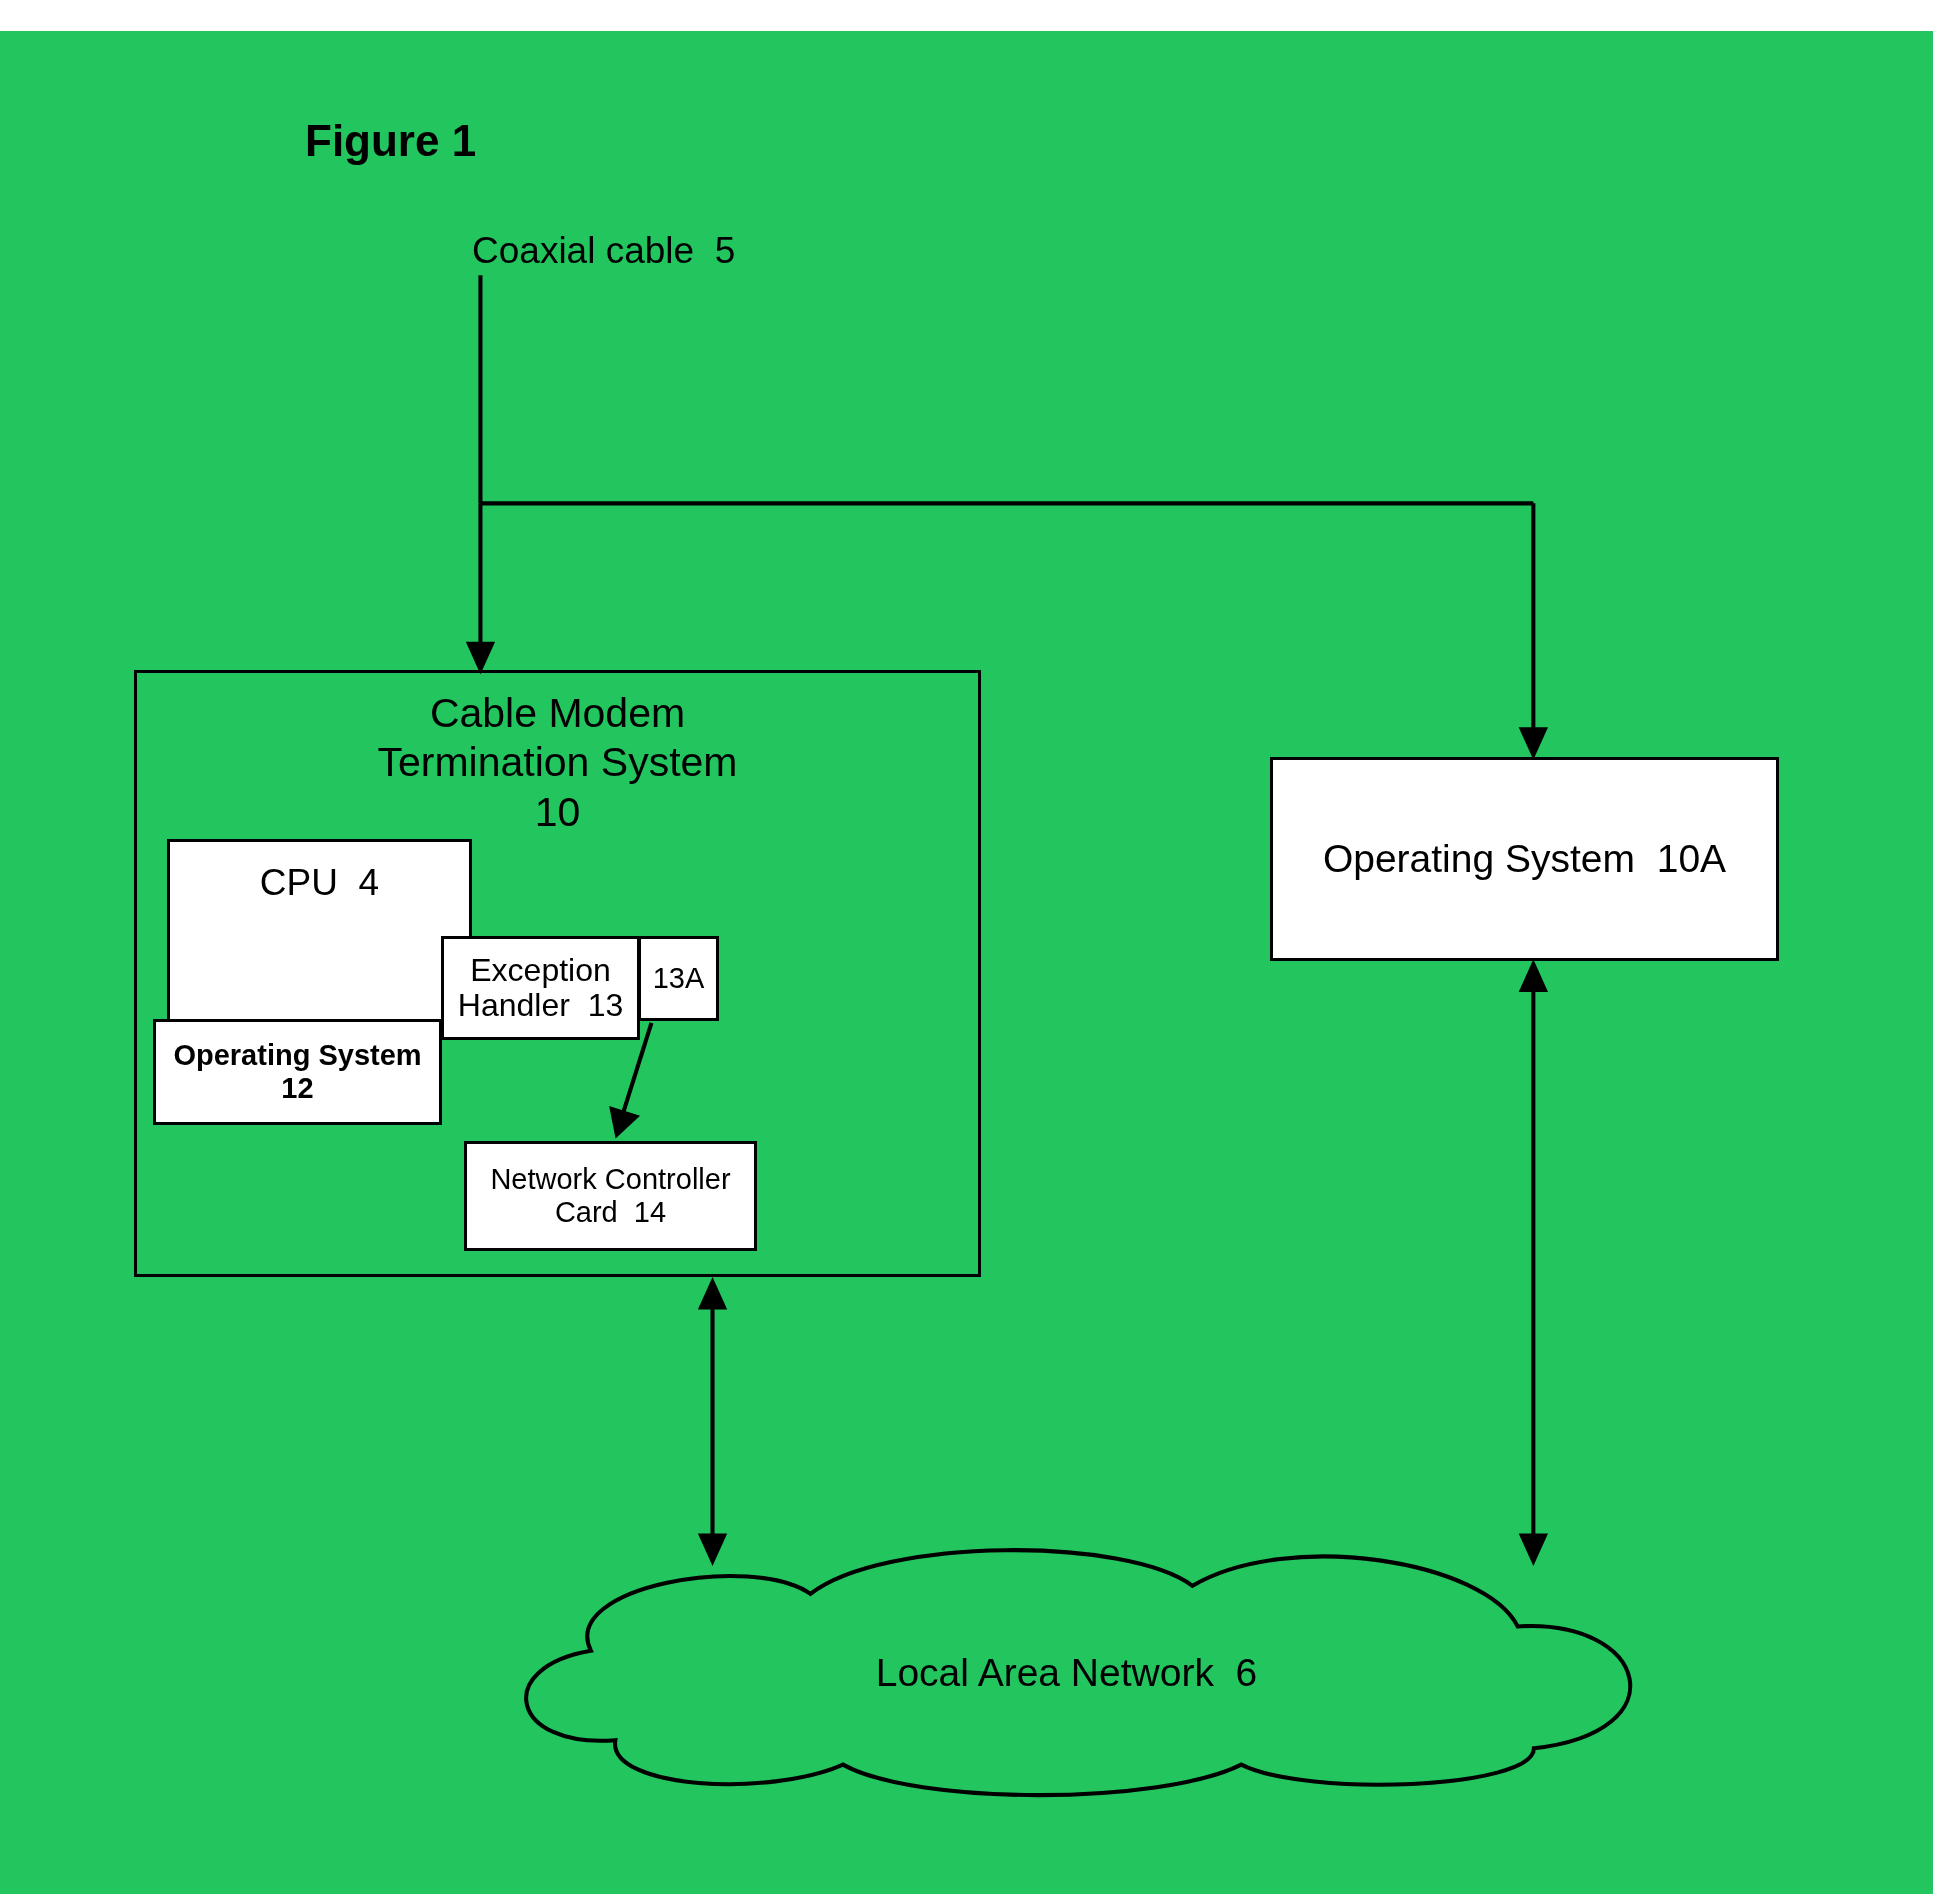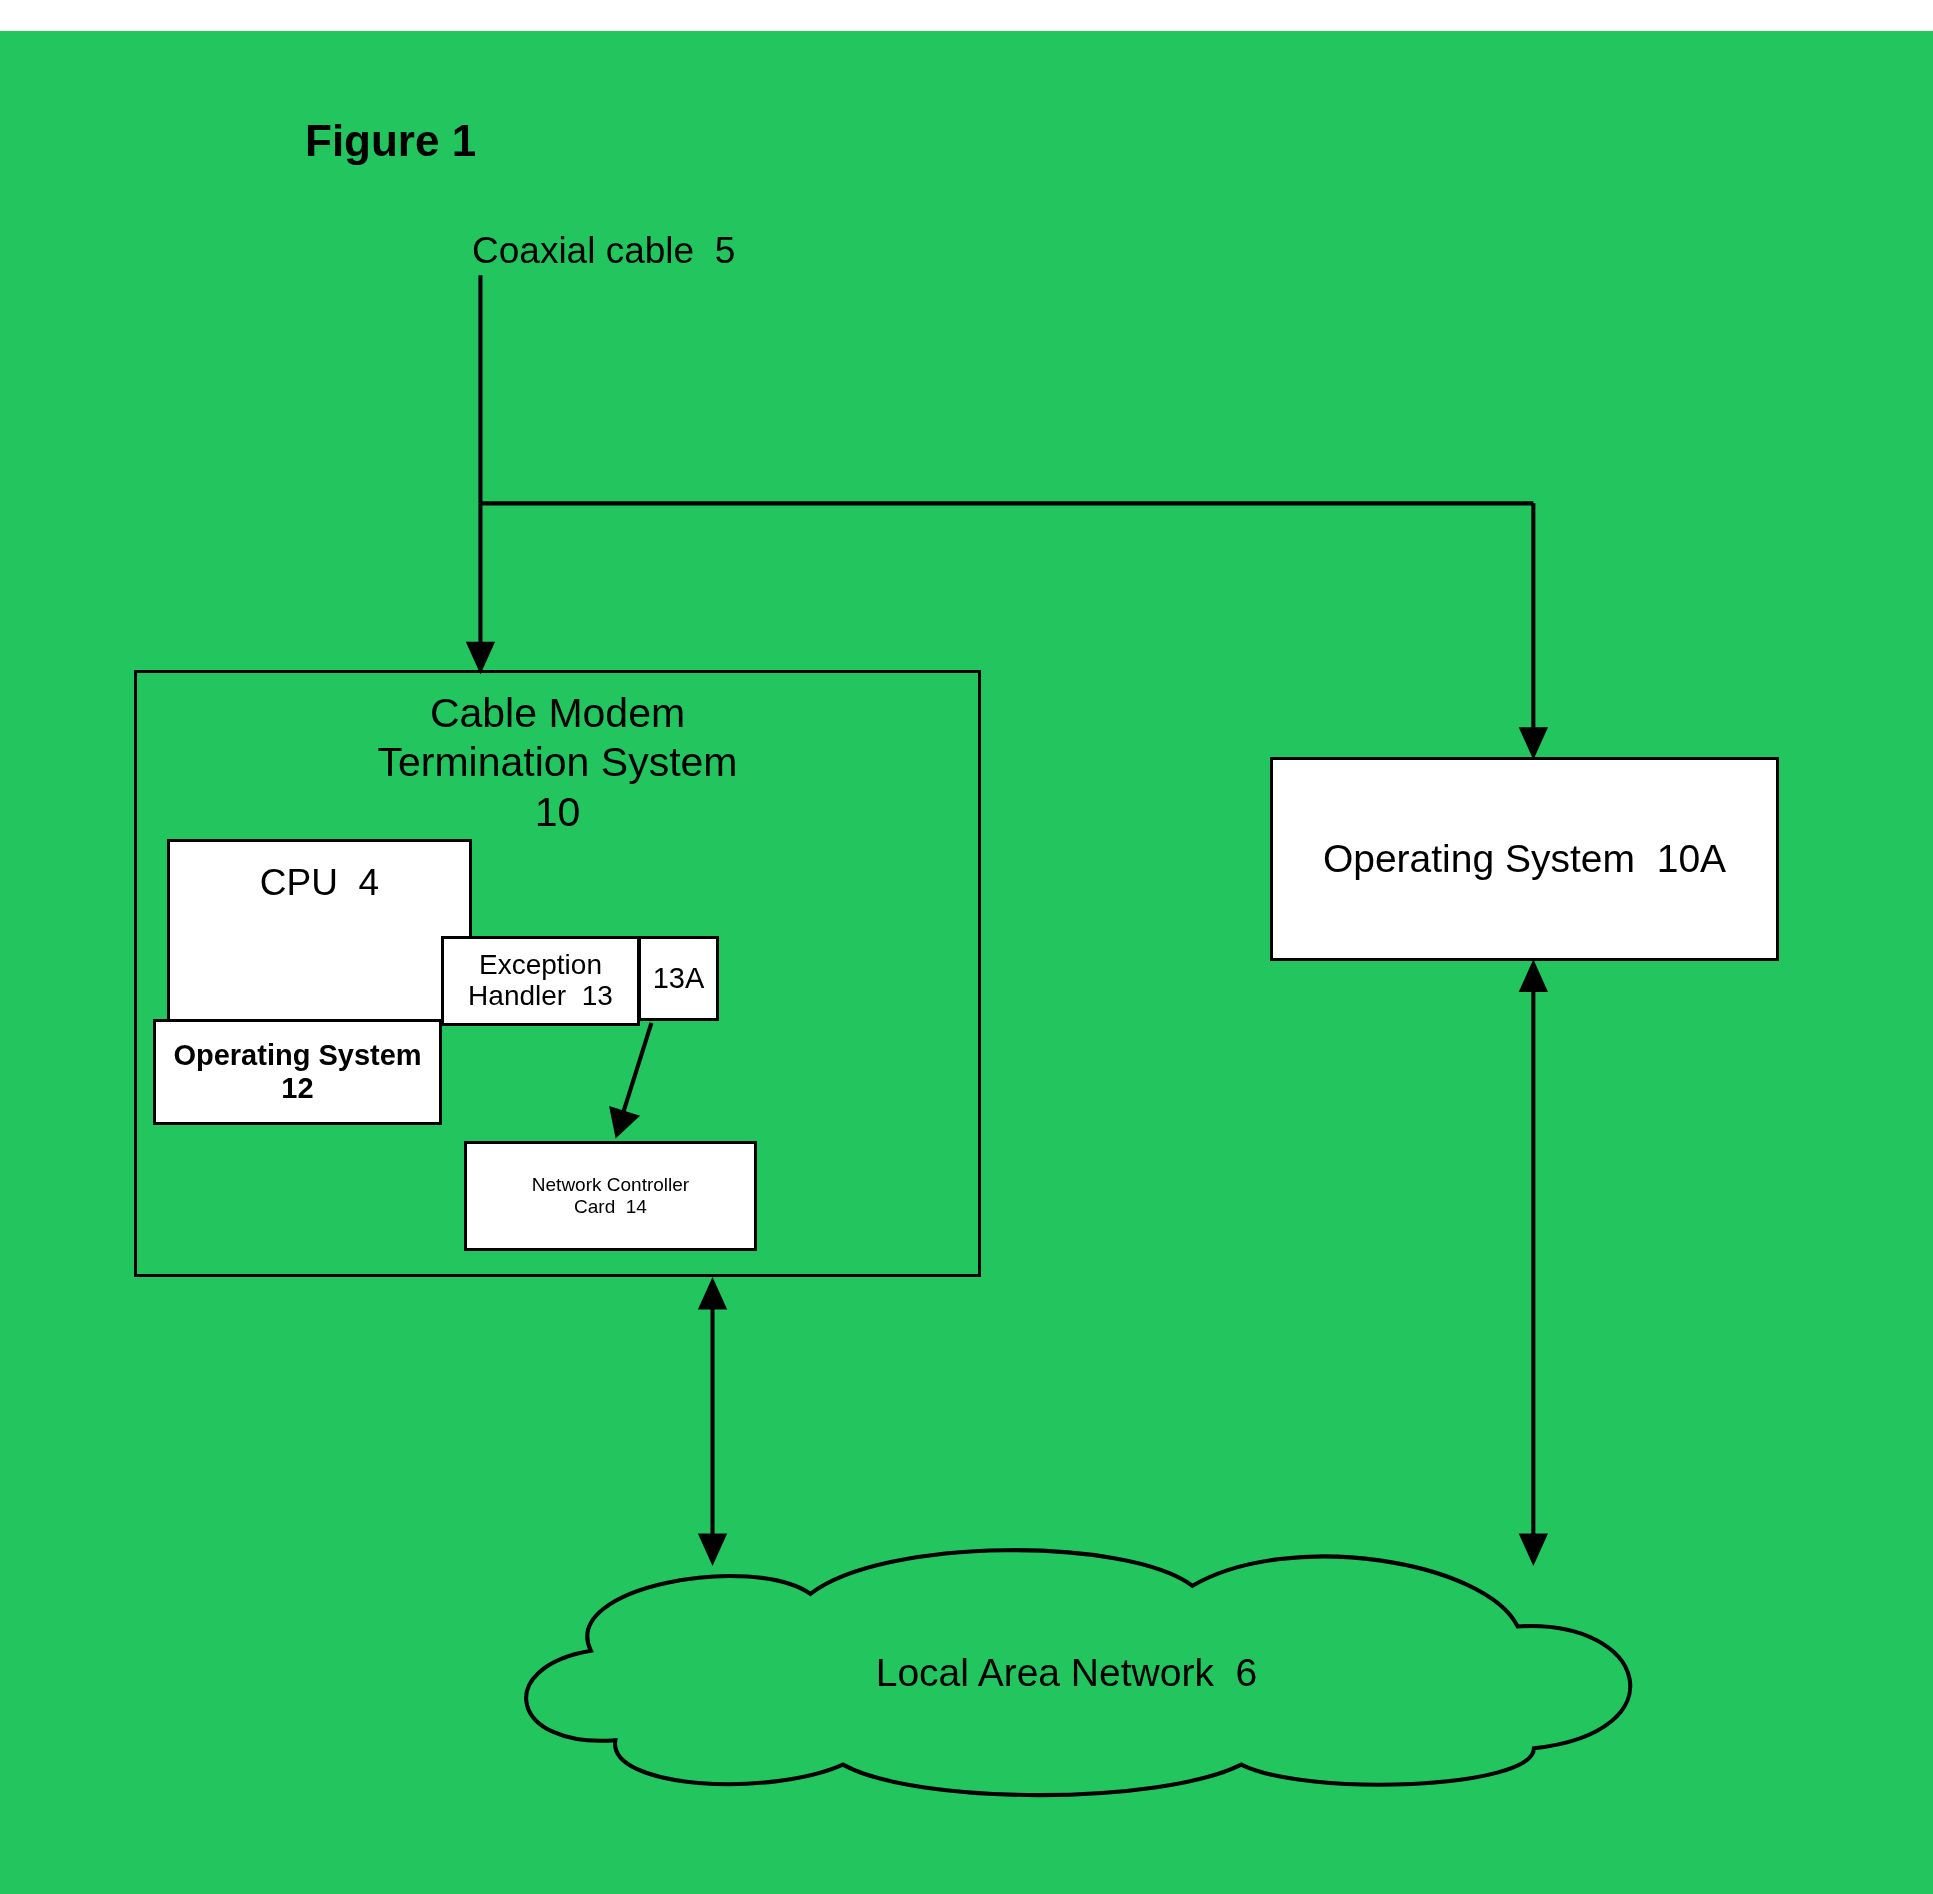--- a/index.html
+++ b/index.html
@@ -85,28 +85,28 @@
     background: #fff;
     z-index: 1;
     font-weight: bold;
   }
   
   .eh-box {
     position: absolute;
     left: 441px;
     top: 905px;
     width: 199px;
-    height: 90px;
+    height: 104px;
     border: 3.3px solid #000;
     box-sizing: border-box;
     display: flex;
     flex-direction: column;
     align-items: center;
     justify-content: center;
-    font-size: 28px;
+    font-size: 32px;
     line-height: 1.1;
     text-align: center;
     background: #fff;
     z-index: 3;
   }
   
   .eh13a-box {
     position: absolute;
     left: 638px;
     top: 905px;
@@ -128,21 +128,21 @@
     left: 464px;
     top: 1110px;
     width: 293px;
     height: 110px;
     border: 3.3px solid #000;
     box-sizing: border-box;
     display: flex;
     flex-direction: column;
     align-items: center;
     justify-content: center;
-    font-size: 19px;
+    font-size: 29px;
     line-height: 1.15;
     text-align: center;
     background: #fff;
   }
   
   .red-box {
     position: absolute;
     left: 1270px;
     top: 726px;
     width: 509px;

